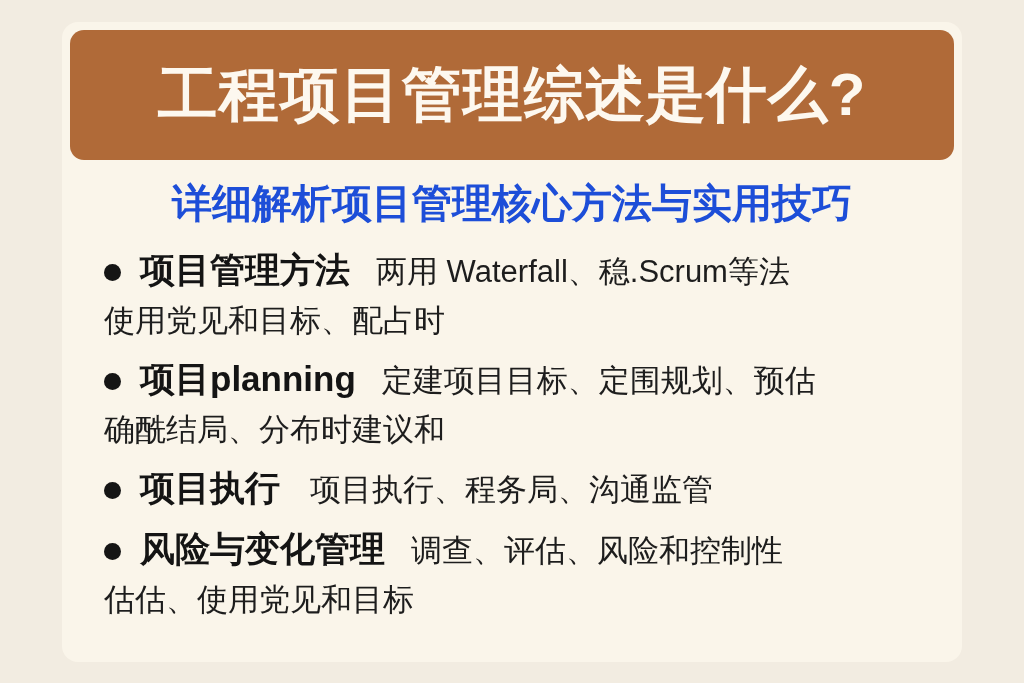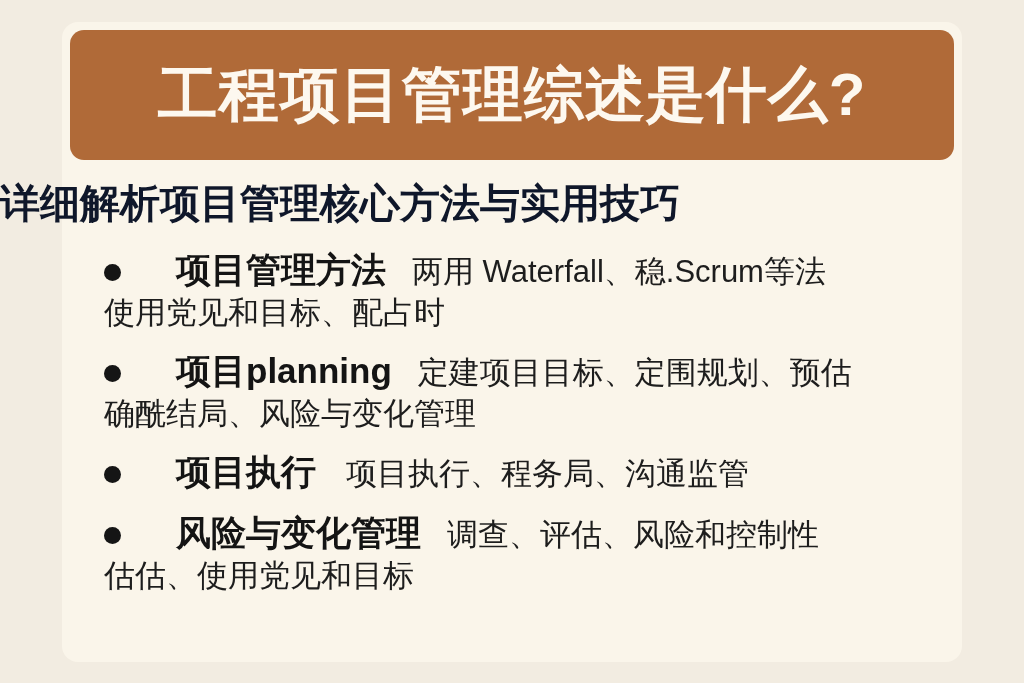--- a/index.html
+++ b/index.html
@@ -48,22 +48,22 @@
     letter-spacing: 1px;
     line-height: 1;
     text-align: center;
     white-space: nowrap;
   }
   .subtitle {
     position: absolute;
     left: 0;
     right: 0;
     top: 176px;
-    text-align: left;
-    color: #0f172a;
+    text-align: center;
+    color: #1d4ed8;
     font-size: 40px;
     font-weight: bold;
     letter-spacing: 0px;
     white-space: nowrap;
   }
   .bullets {
     position: absolute;
     left: 96px;
     top: 248px;
     width: 840px;
@@ -78,39 +78,38 @@
     left: 8px;
     top: 16px;
     width: 17px;
     height: 17px;
     border-radius: 50%;
     background: #151515;
   }
   .line1 {
     display: block;
     line-height: 1.28;
-    margin-left: 36px;
   }
   .term {
     font-size: 35px;
     font-weight: bold;
     color: #141414;
   }
   .desc {
     font-size: 31px;
     color: #1d1d1d;
     margin-left: 26px;
   }
   .line2 {
     display: block;
     font-size: 31px;
     color: #1d1d1d;
     line-height: 1.3;
     margin-left: -36px;
-    margin-top: 0;
+    margin-top: 8px;
   }
   .b-exec .line1 .desc { margin-left: 30px; }
 </style>
 </head>
 <body>
 
 <div class="poster">
 
   <div class="card"></div>
 
@@ -128,21 +127,21 @@
         <span class="term">项目管理方法</span><span class="desc">两用 Waterfall、稳.Scrum等法</span>
       </span>
       <span class="line2">使用党见和目标、配占时</span>
     </div>
 
     <div class="bullet">
       <span class="dot"></span>
       <span class="line1">
         <span class="term">项目planning</span><span class="desc">定建项目目标、定围规划、预估</span>
       </span>
-      <span class="line2">确酰结局、风险与变化管理</span>
+      <span class="line2">确酰结局、分布时建议和</span>
     </div>
 
     <div class="bullet b-exec">
       <span class="dot"></span>
       <span class="line1">
         <span class="term">项目执行</span><span class="desc">项目执行、程务局、沟通监管</span>
       </span>
     </div>
 
     <div class="bullet">

